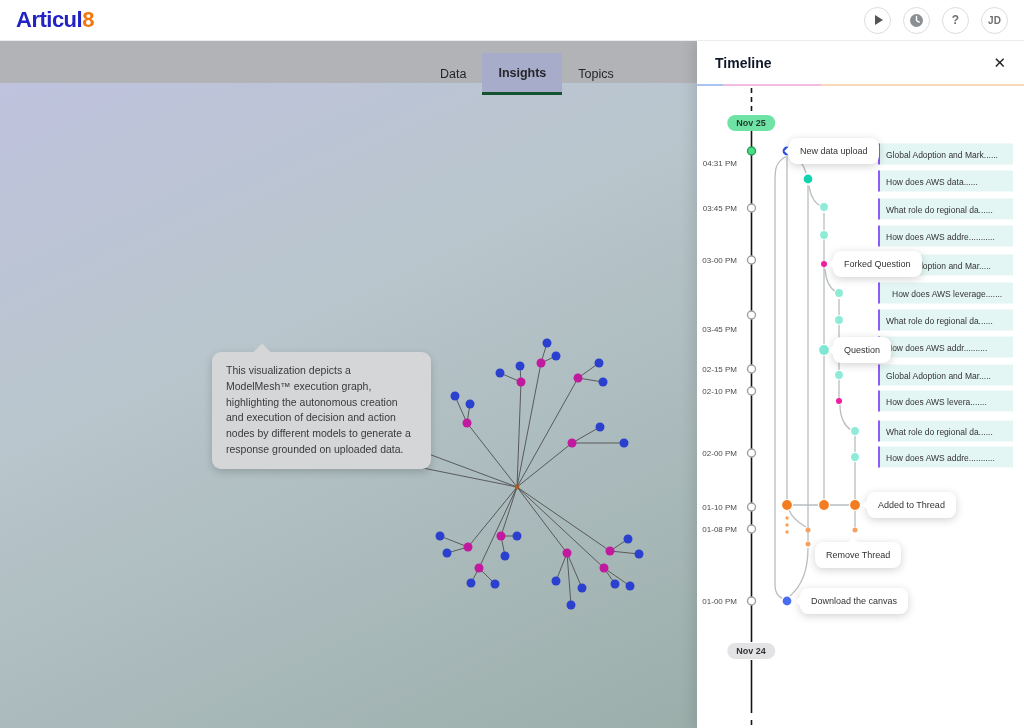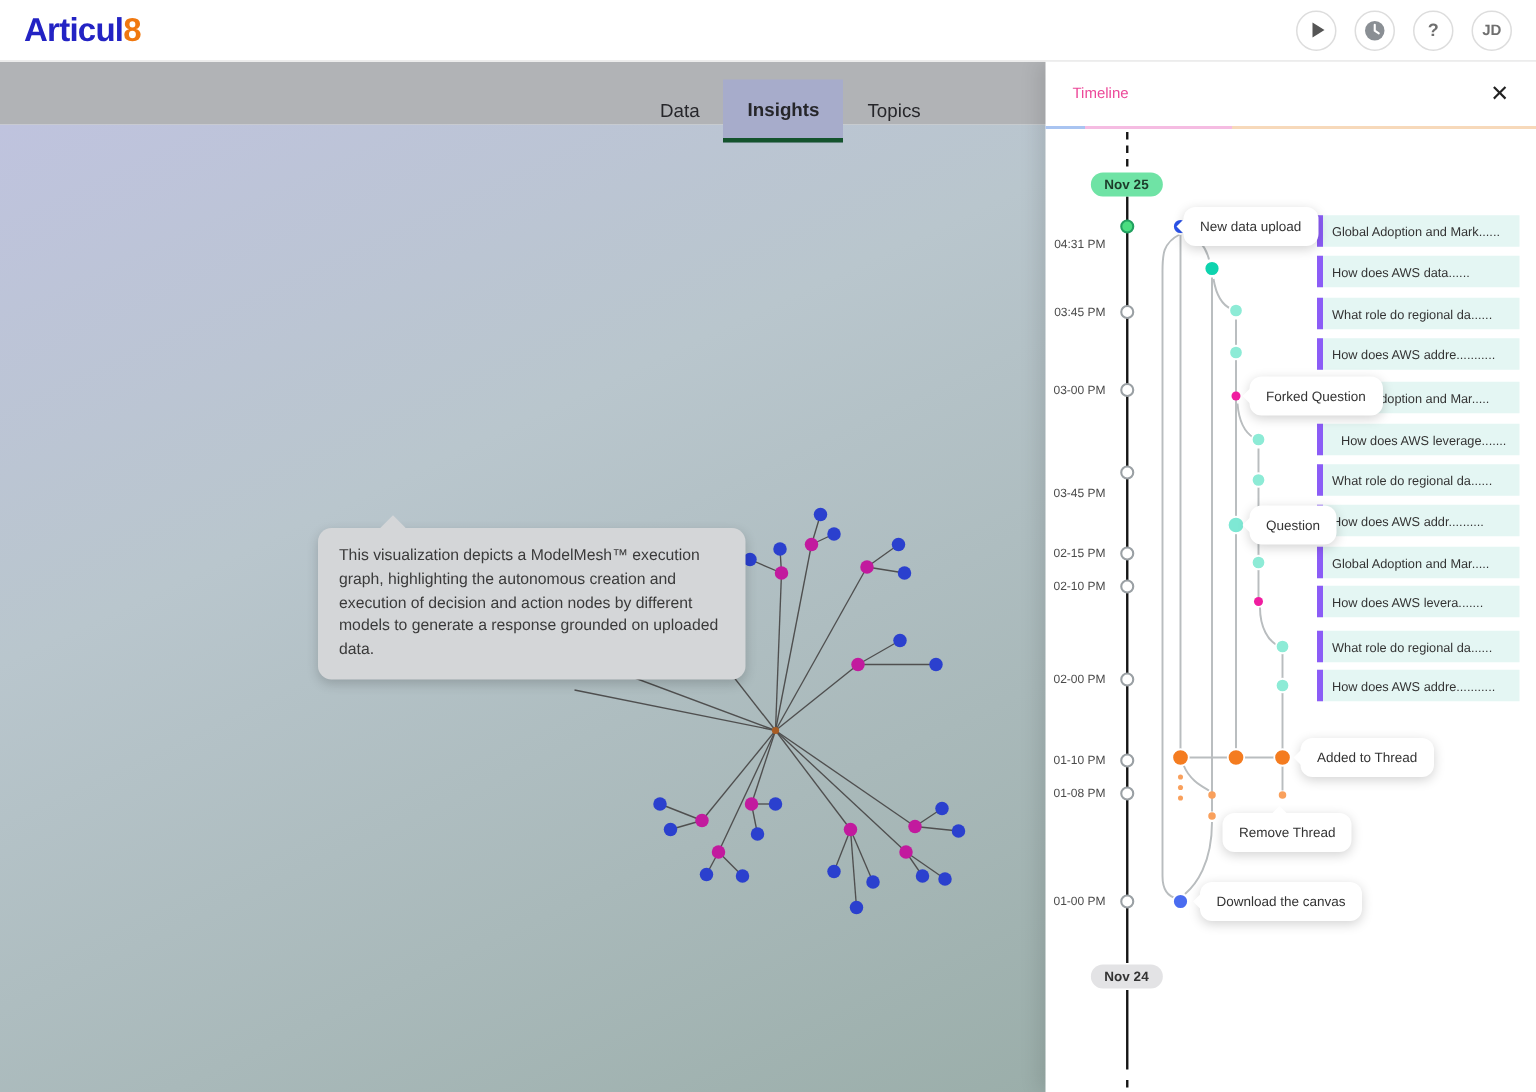--- a/index.html
+++ b/index.html
@@ -41,46 +41,46 @@
   .start-btn { position:absolute; left:98px; top:76px; width:175px; height:37px; background:#2433c8;
                border:none; border-radius:9px; color:#fff; font-size:13px; font-weight:bold;
                display:flex; align-items:center; gap:9px; padding-left:28px; cursor:pointer;
                font-family:"Liberation Sans",sans-serif; white-space:nowrap; }
 
   #card-modelmesh { left:176px; top:318px; width:545px; height:312px; background:rgba(255,255,255,0.24); }
   .mm-header { position:absolute; left:14px; top:11px; display:flex; align-items:center; gap:6px;
                font-size:12.5px; font-weight:bold; color:#1f1f1f; }
   .info-ic { width:13px; height:13px; border:1.2px solid #8a8a8a; border-radius:50%; color:#8a8a8a;
              font-size:9px; font-weight:bold; display:flex; align-items:center; justify-content:center; font-style:italic; }
-  .mm-tooltip { position:absolute; left:36px; top:34px; width:285px; background:#d4d6d8; border-radius:9px;
+  .mm-tooltip { position:absolute; left:36px; top:34px; width:219px; background:#d4d6d8; border-radius:9px;
                 padding:11px 14px; font-size:10.5px; color:#3a3a3a; line-height:1.5;
                 box-shadow:0 3px 8px rgba(0,0,0,0.18); z-index:8; }
   .mm-tooltip::before { content:""; position:absolute; left:44px; top:-6px; width:12px; height:12px;
                         background:#d4d6d8; transform:rotate(45deg); }
   #mm-svg { position:absolute; left:0; top:0; z-index:6; }
 
   
   .panel { position:absolute; left:697px; top:41px; width:327px; height:687px; background:#fff;
            box-shadow:-5px 0 12px rgba(0,0,0,0.10); z-index:30; }
   .panel-header { height:43px; display:flex; align-items:center; justify-content:space-between;
                   padding:0 18px; }
-  .panel-title { font-size:10px; font-weight:normal; color:#ec4899; }
+  .panel-title { font-size:14px; font-weight:bold; color:#0f172a; }
   .panel-close { font-size:15px; color:#222; cursor:pointer; line-height:1; }
   .panel-divider { height:2px; background:linear-gradient(90deg,#a9c4f1 0%,#a9c4f1 8%,#f5bce2 8%,#f5bce2 38%,#f7d9ba 38%,#f7d9ba 100%); }
   #tl-body { position:relative; width:327px; height:642px; overflow:hidden; }
   #tl-svg { position:absolute; left:0; top:0; }
   .track { fill:none; stroke:#b9bdbf; stroke-width:1.3; }
   .axis  { stroke:#151515; stroke-width:1.6; fill:none; }
 
   .tl-time { position:absolute; right:287px; width:60px; text-align:right; font-size:8px; color:#4a4a4a;
              transform:translateY(-50%); white-space:nowrap; }
   .tl-badge { position:absolute; transform:translate(-50%,-50%); font-size:9px; font-weight:bold;
               padding:3px 9px; border-radius:9px; color:#22382c; white-space:nowrap; z-index:4; }
   .tl-entry { position:absolute; left:181px; width:135px; height:21px; background:#e4f6f3;
-              border-left:4px solid #8b5cf6; padding:0 4px 0 6px; font-size:8.5px; color:#333;
+              border-left:2px solid #8b5cf6; padding:0 4px 0 6px; font-size:8.5px; color:#333;
               display:flex; align-items:center; transform:translateY(-50%); white-space:nowrap;
               overflow:hidden; cursor:pointer; z-index:2; }
   .tl-tip { position:absolute; background:#fff; border-radius:8px; box-shadow:0 2px 8px rgba(0,0,0,0.18);
             font-size:9px; color:#333; padding:8px 11px; white-space:nowrap; z-index:5; cursor:pointer; }
   .tl-tip::before { content:""; position:absolute; left:-3px; top:50%; margin-top:-4px; width:8px; height:8px;
                     background:#fff; transform:rotate(45deg); }
   .tl-tip.caret-top::before { left:34px; top:-3px; margin-top:0; }
 </style>
 </head>
 <body>

